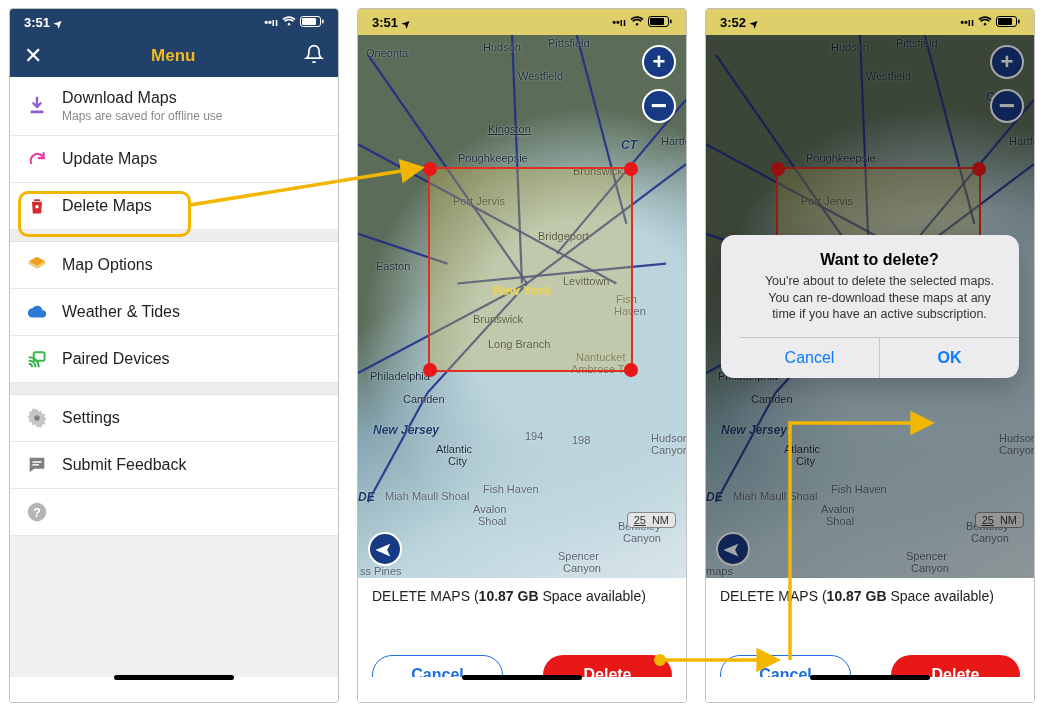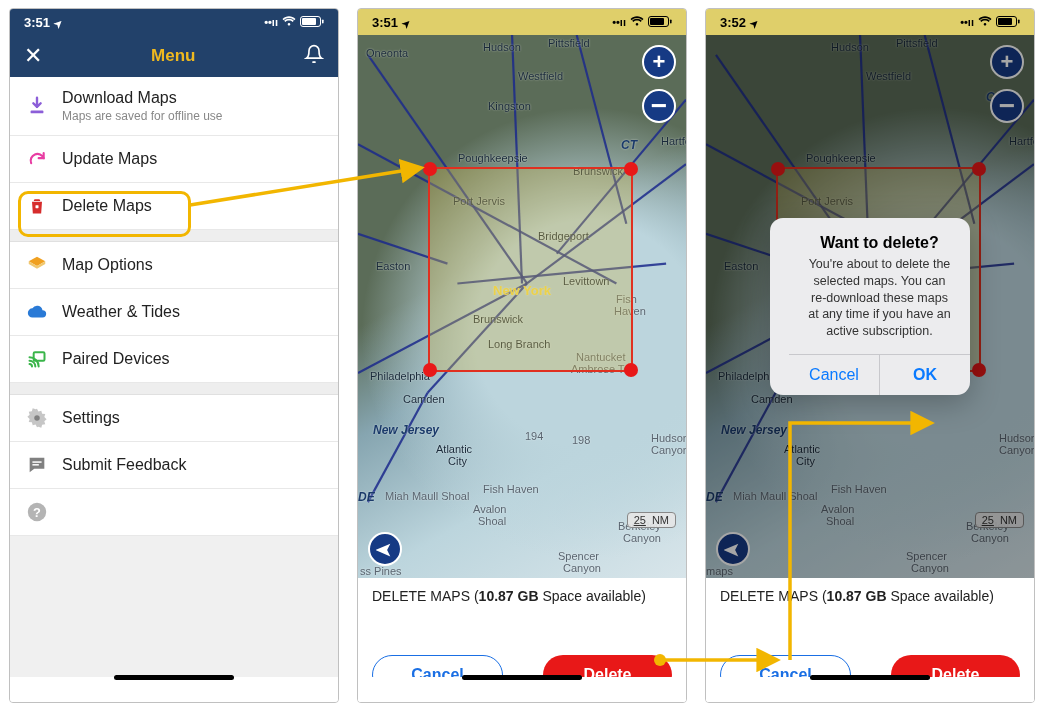--- a/index.html
+++ b/index.html
@@ -174,21 +174,21 @@
   }
   .home-indicator-area { height:25px; background:#fff; display:flex; align-items:flex-start; justify-content:center;}
 
   
   .alert-backdrop {
     position:absolute; inset:0;
     display:flex; align-items:center; justify-content:center;
     z-index:5;
   }
   .alert {
-    width:200px;
+    width:298px;
     background:#ececee;
     border-radius:13px;
     overflow:hidden;
     text-align:center;
     box-shadow: 0 8px 30px rgba(0,0,0,0.25);
     padding-left: 19px;
   }
   .alert-top { padding:16px 18px 14px 18px;}
   .alert-title { font-weight:700; font-size:16px; color:#000; margin-bottom:4px;}
   .alert-msg { font-size:12.5px; color:#333; line-height:1.35;}
@@ -368,21 +368,21 @@
       <line x1="330" y1="65" x2="200" y2="220"></line>
       <line x1="220" y1="0" x2="270" y2="190"></line>
       <line x1="0" y1="200" x2="90" y2="230"></line>
       <line x1="70" y1="360" x2="10" y2="470"></line>
     </svg>
 
     <div class="map-label" style="left:8px; top:12px;">Oneonta</div>
     <div class="map-label" style="left:125px; top:6px;">Hudson</div>
     <div class="map-label" style="left:190px; top:2px;">Pittsfield</div>
     <div class="map-label" style="left:160px; top:35px;">Westfield</div>
-    <div class="map-label" style="left:130px; top:65px;">Kingston</div>
+    <div class="map-label" style="left:130px; top:88px;text-decoration:underline;">Kingston</div>
     <div class="map-label" style="left:100px; top:117px;">Poughkeepsie</div>
     <div class="map-label" style="left:303px; top:100px;">Hartford</div>
     <div class="map-label state" style="left:263px; top:103px;">CT</div>
     <div class="map-label" style="left:215px; top:130px;">Brunswick</div>
     <div class="map-label" style="left:95px; top:160px;">Port Jervis</div>
     <div class="map-label" style="left:180px; top:195px;">Bridgeport</div>
     <div class="map-label" style="left:18px; top:225px;">Easton</div>
     <div class="map-label" style="left:205px; top:240px;">Levittown</div>
     <div class="map-label big" style="left:135px; top:248px;">New York</div>
     <div class="map-label" style="left:115px; top:278px;">Brunswick</div>

